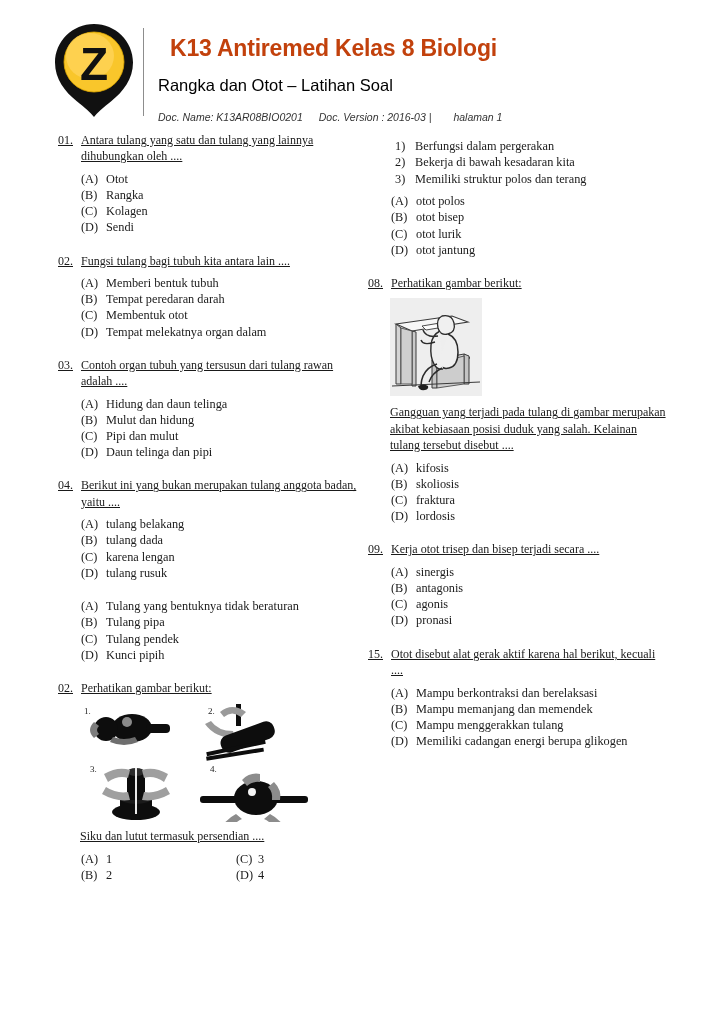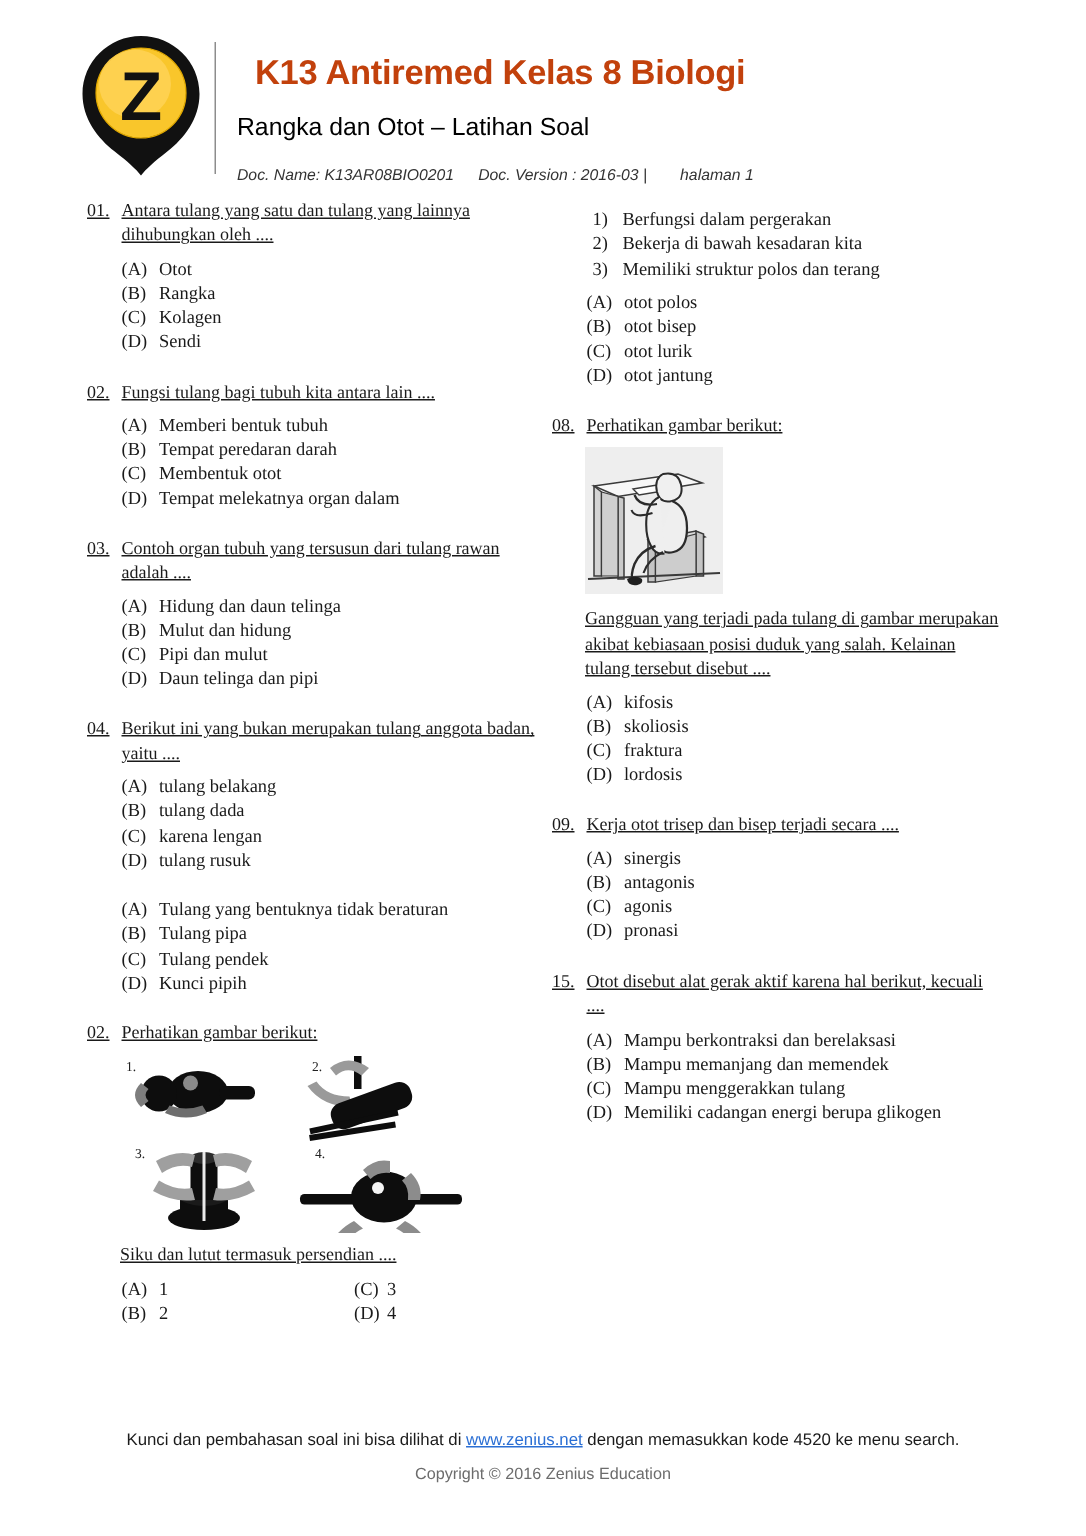--- a/index.html
+++ b/index.html
@@ -577,20 +577,14 @@
           <div class="opt">
             <div class="opt-key">(D)</div>
             <div class="opt-txt">Memiliki cadangan energi berupa glikogen</div>
           </div>
         </div>
       </div>
 
     </div>
   </div>
 
-  <div class="footer">
-    <div class="footer-line1">
-      <span>Kunci dan pembahasan soal ini bisa dilihat di </span><a class="footer-link" href="#">www.zenius.net</a><span> dengan memasukkan kode 4520 ke menu search.</span>
-    </div>
-    <div class="footer-line2">Copyright © 2016 Zenius Education</div>
-  </div>
 
 </div>
 
 </body></html>

